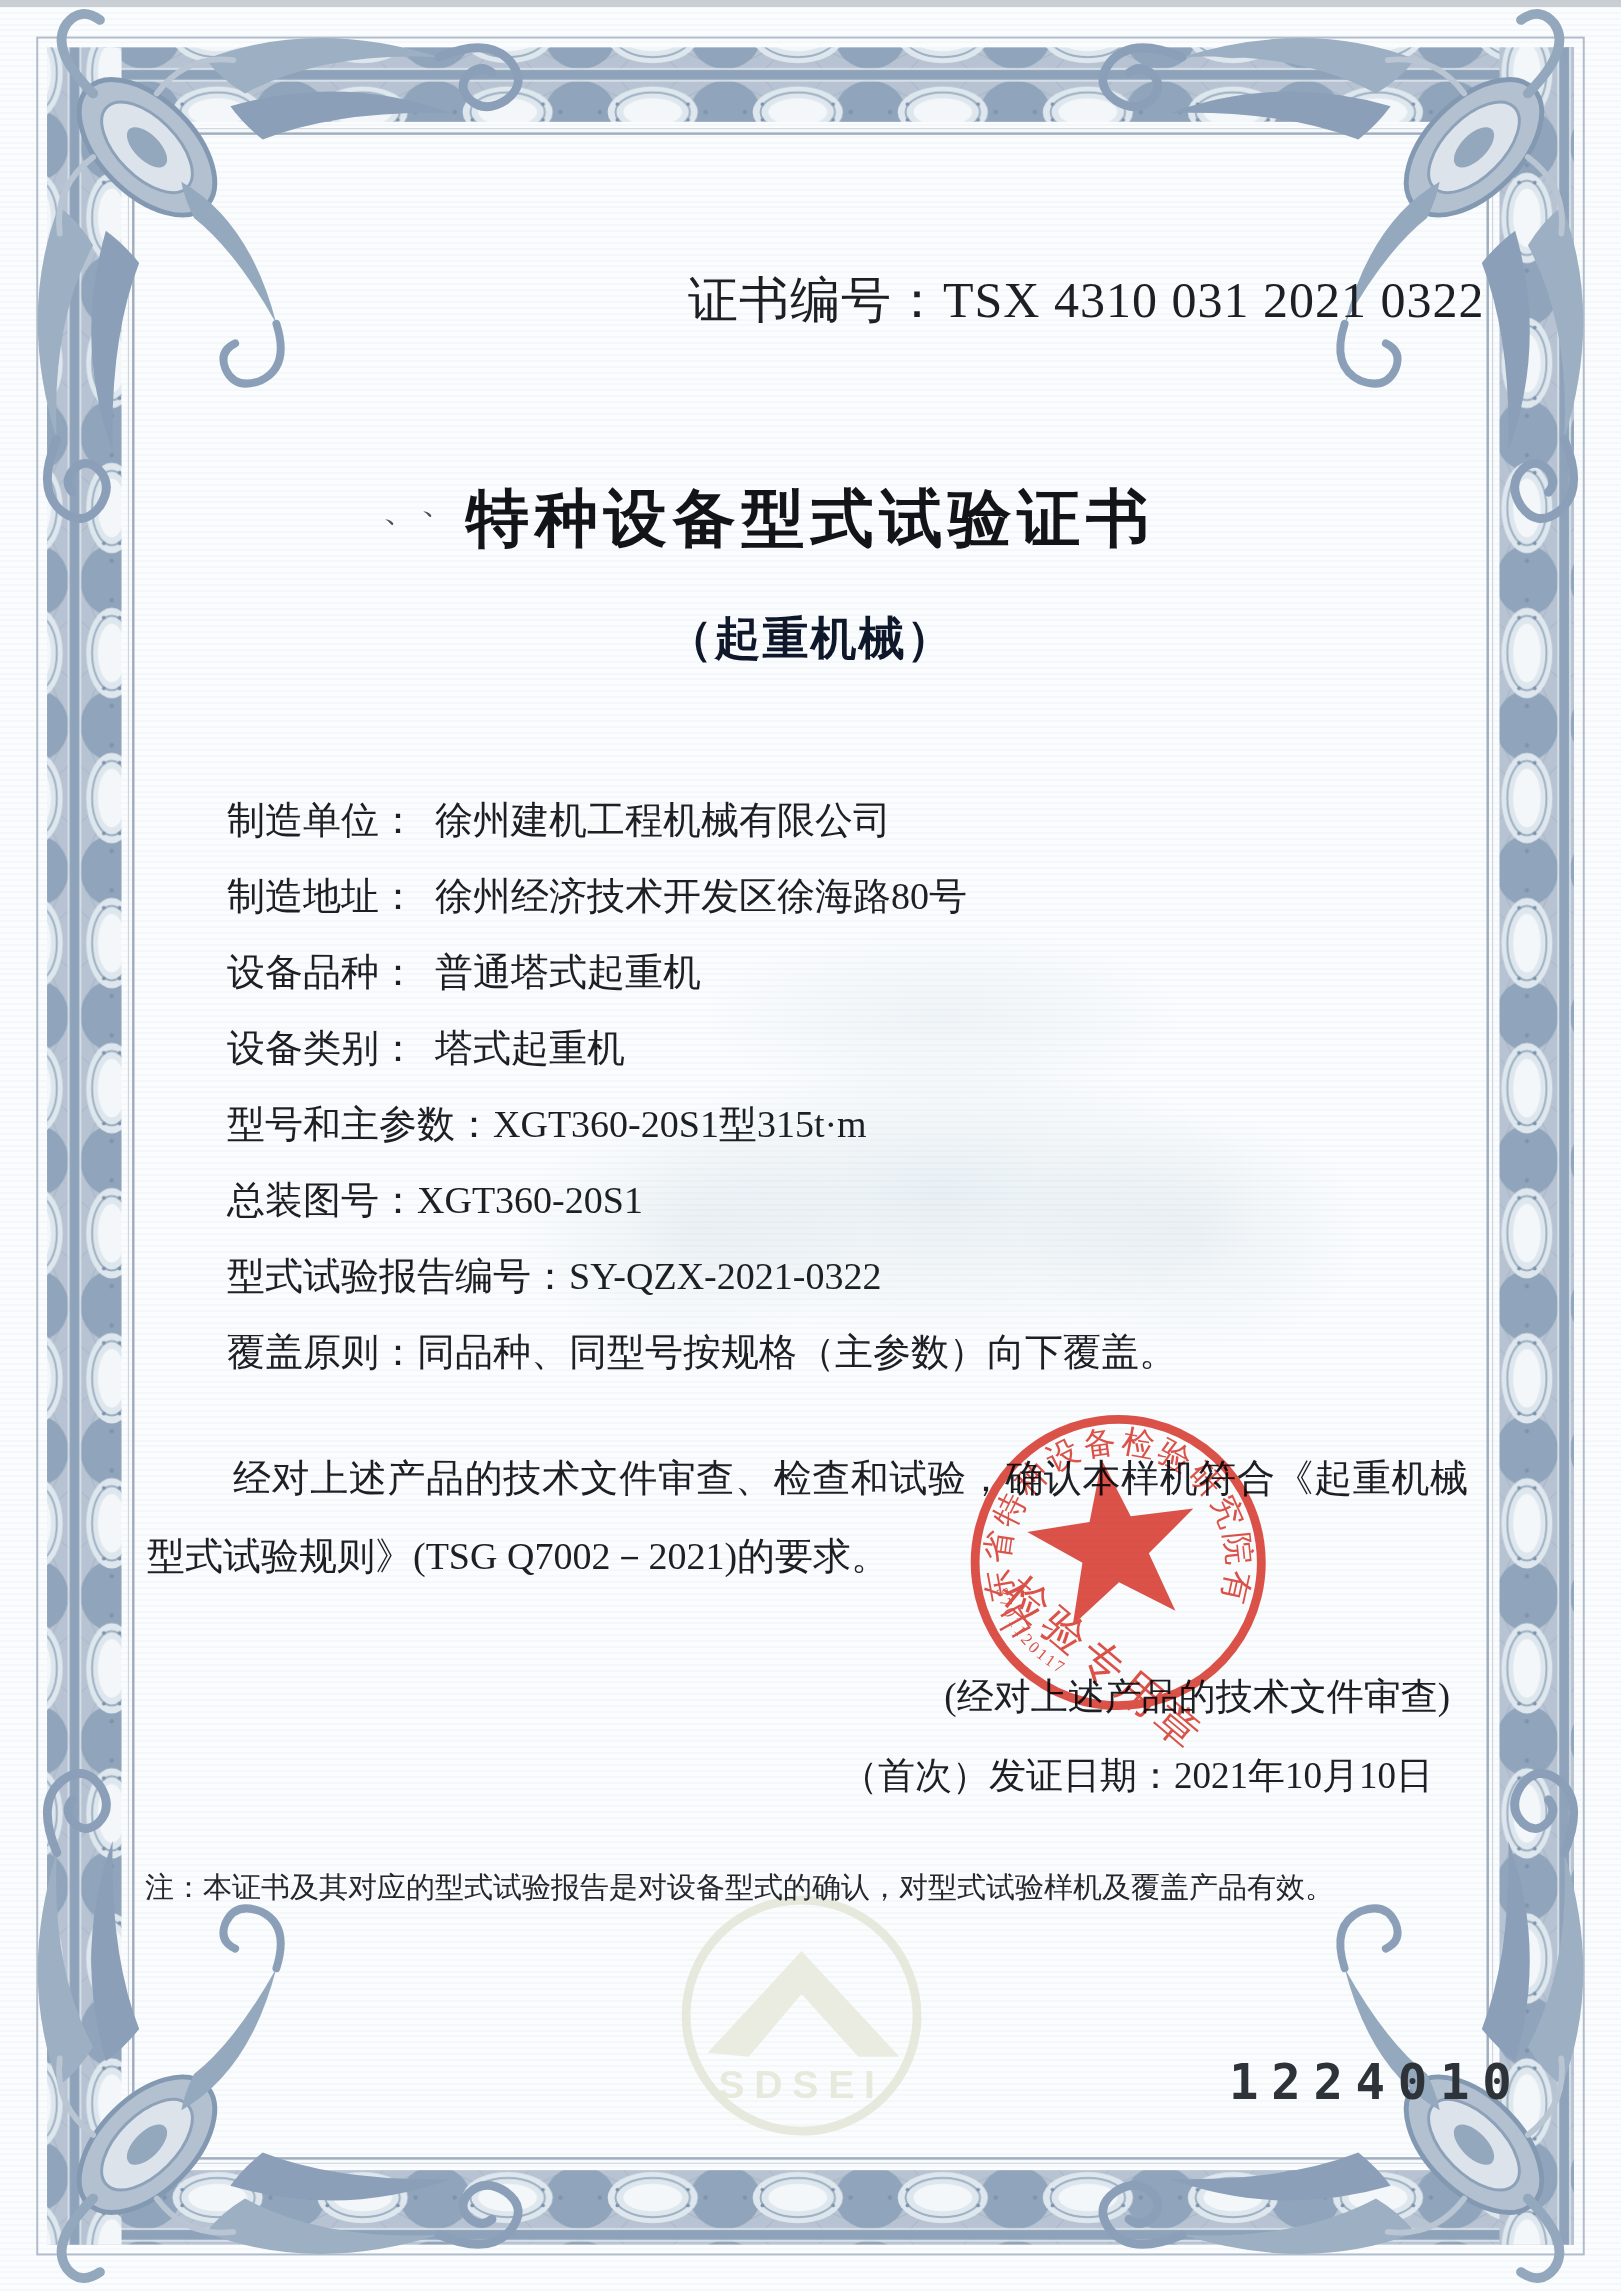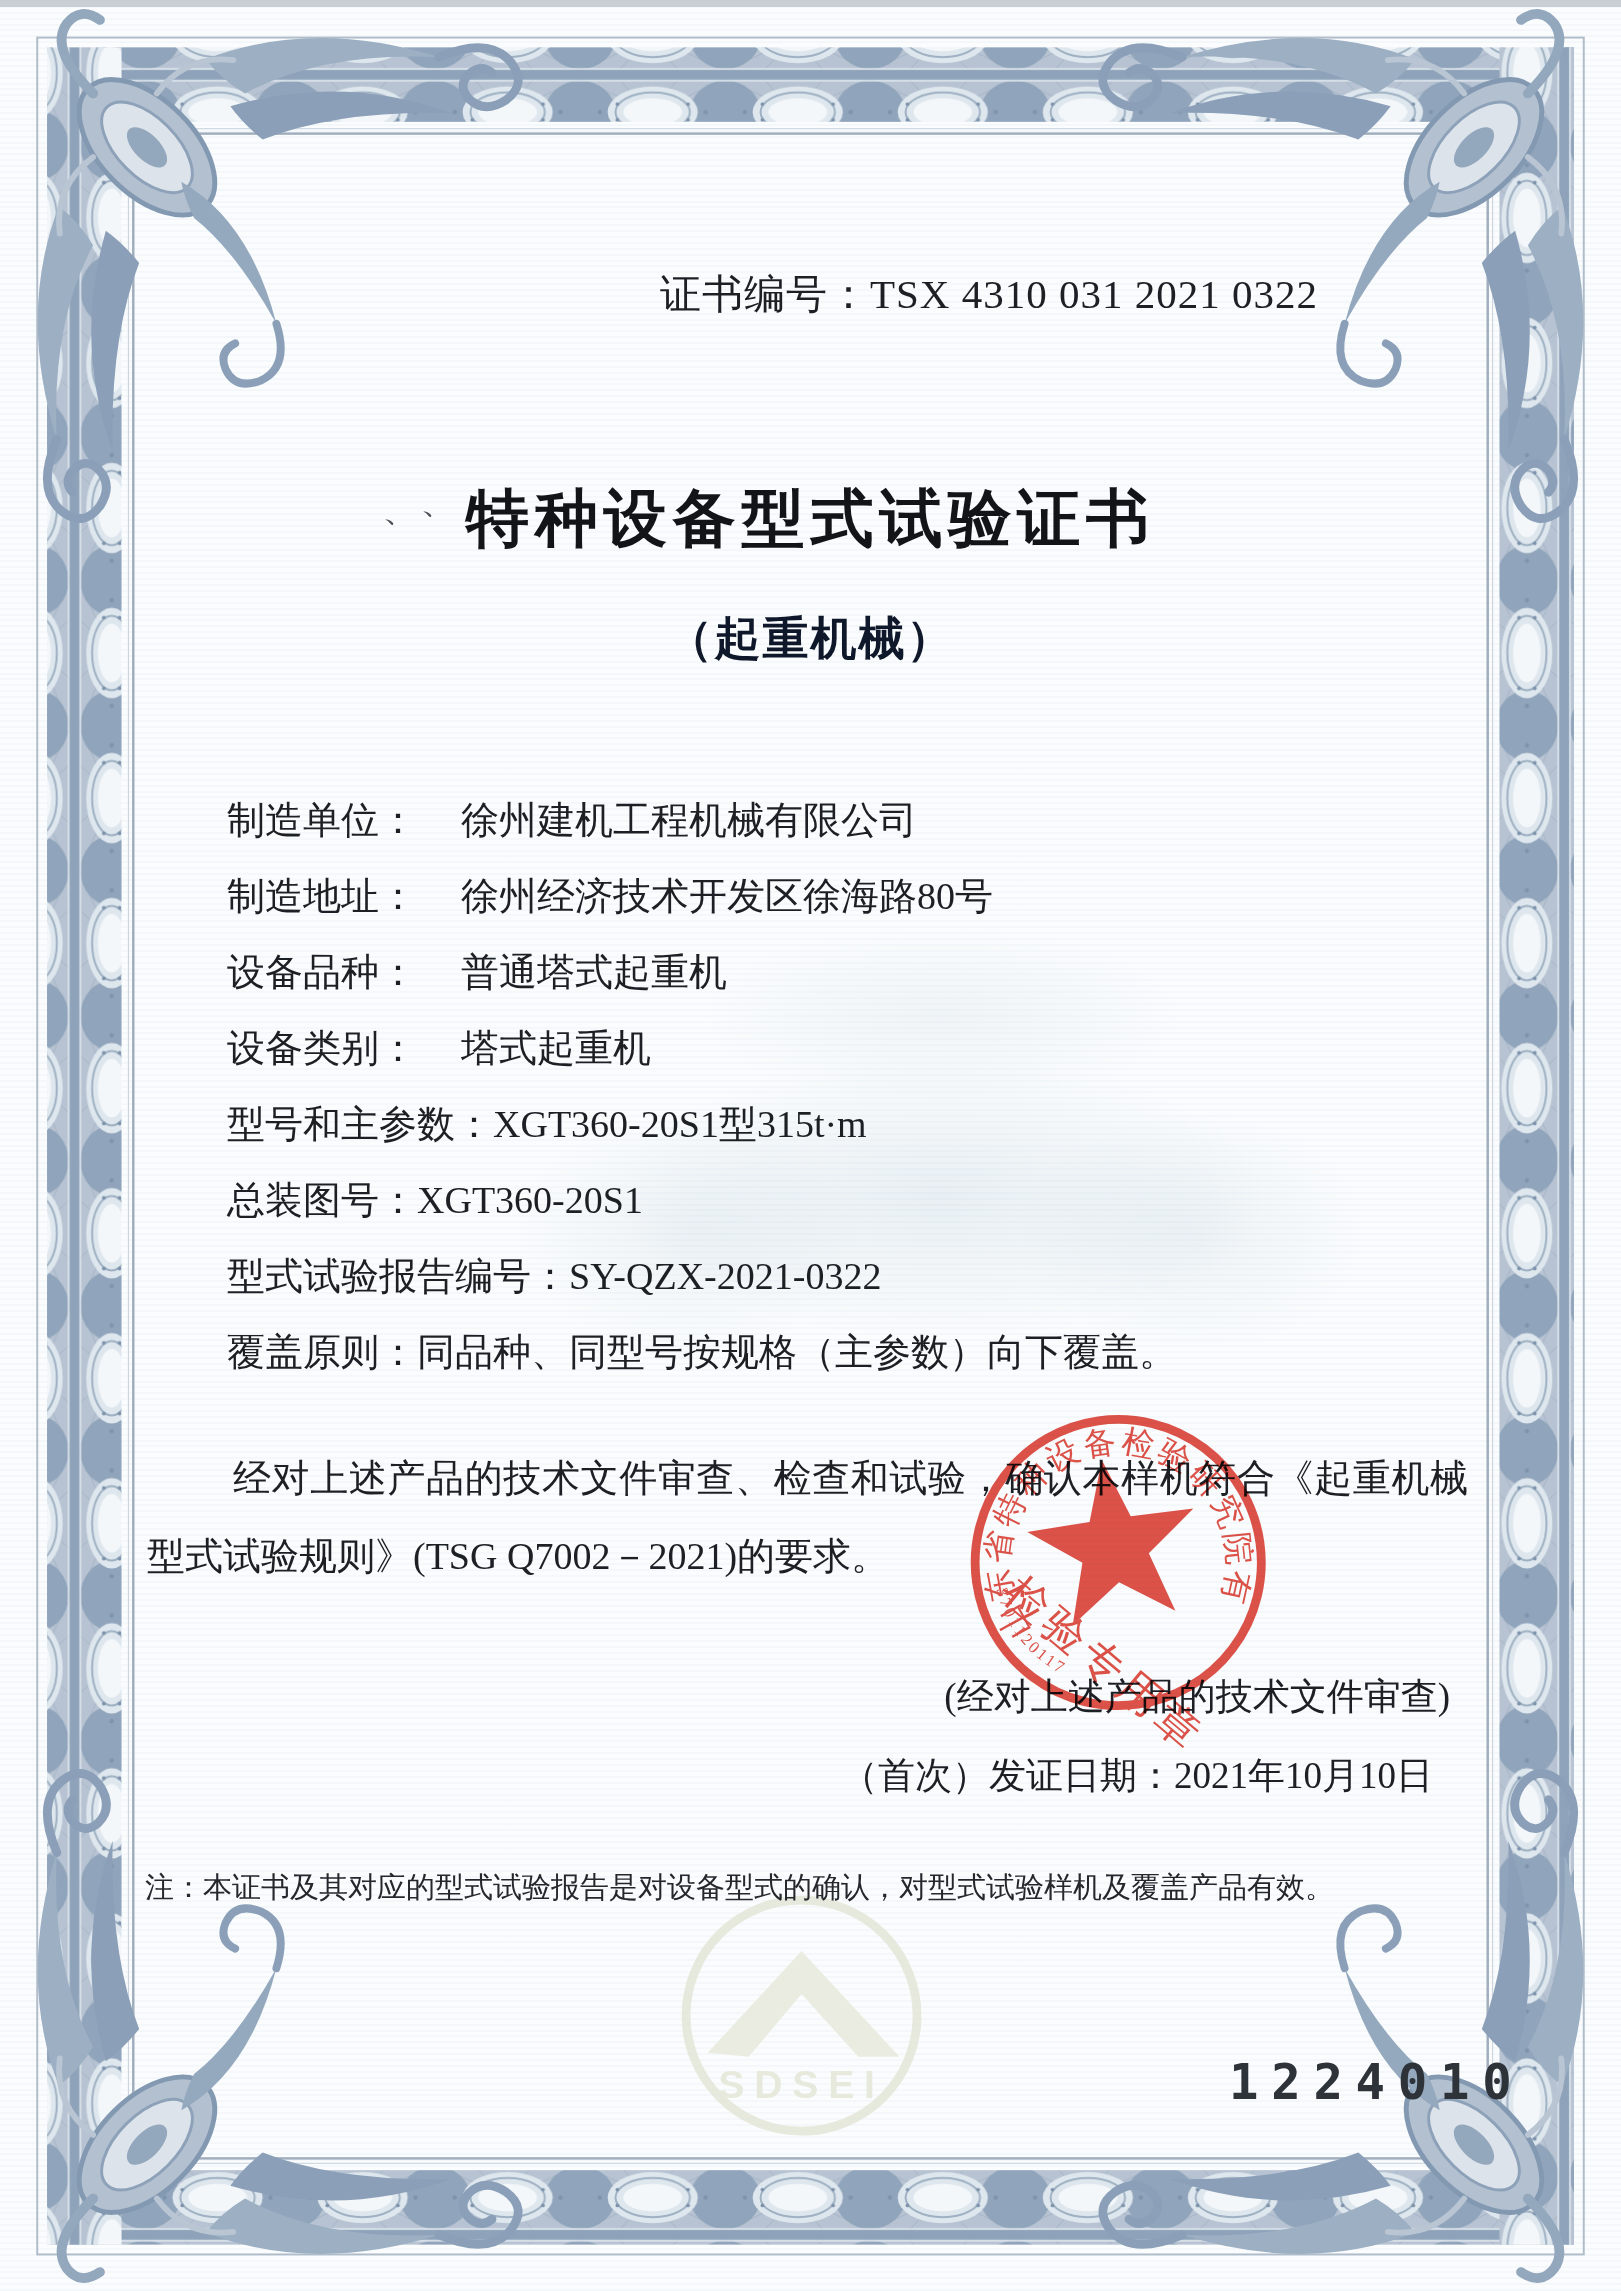--- a/index.html
+++ b/index.html
@@ -15,35 +15,35 @@
   .scan-edge{position:absolute;left:0;top:0;width:1621px;height:6.9px;background:#b9bfc7;opacity:.75;}
   .border-svg,.overlay-svg{position:absolute;left:0;top:0;}
   .rosette{
     position:absolute;left:372px;top:902px;width:1137px;height:568px;pointer-events:none;
     background:
       radial-gradient(ellipse 46% 40% at 50% 52%, rgba(148,174,196,.17), rgba(255,255,255,0) 62%),
       radial-gradient(ellipse 22% 30% at 28% 58%, rgba(148,174,196,.12), rgba(255,255,255,0) 70%),
       radial-gradient(ellipse 22% 30% at 72% 58%, rgba(148,174,196,.12), rgba(255,255,255,0) 70%),
       radial-gradient(ellipse 30% 22% at 50% 20%, rgba(148,174,196,.10), rgba(255,255,255,0) 70%);
   }
-  .cert-no{position:absolute;top:267px;left:660px;font-size:41px;letter-spacing:1px;white-space:nowrap;}
+  .cert-no{position:absolute;top:267px;left:688px;font-size:50px;letter-spacing:1px;white-space:nowrap;}
   .hand-mark{position:absolute;top:482px;left:380px;font-size:33px;color:#4a4f56;transform:rotate(-12deg);letter-spacing:5.9px;}
   .title{
     position:absolute;top:476px;left:0;width:100%;text-align:center;
     font-family:"Liberation Sans","DejaVu Sans",sans-serif;font-weight:700;
     font-size:63px;letter-spacing:5.9px;color:#121417;
   }
   .subtitle{
     position:absolute;top:608px;left:0;width:100%;text-align:center;
     font-family:"Liberation Sans","DejaVu Sans",sans-serif;font-weight:700;
     font-size:46px;letter-spacing:2px;color:#0f172a;
   }
   .fields{position:absolute;left:227px;top:782px;font-size:38px;}
   .fields .row{height:76px;line-height:76px;white-space:nowrap;}
-  .fields .row.gap .value{margin-left:44px;font-family:Liberation Serif, serif;}
+  .fields .row.gap .value{margin-left:18px;font-family:Liberation Serif, serif;}
   .statement{
     position:absolute;left:147px;top:1439px;width:1321px;
     font-size:38px;line-height:78px;text-indent:86px;text-align:justify;
   }
   .seal-caption{position:absolute;top:1672px;right:171px;font-size:37px;white-space:nowrap;}
   .issue-date{position:absolute;top:1751px;right:188px;font-size:37px;white-space:nowrap;}
   .note{position:absolute;left:145px;top:1868px;font-size:29px;white-space:nowrap;color:#24272c;}
   .serial{
     position:absolute;left:1229px;top:2054px;
     font-family:"DejaVu Sans Mono","Liberation Mono",monospace;font-weight:700;

